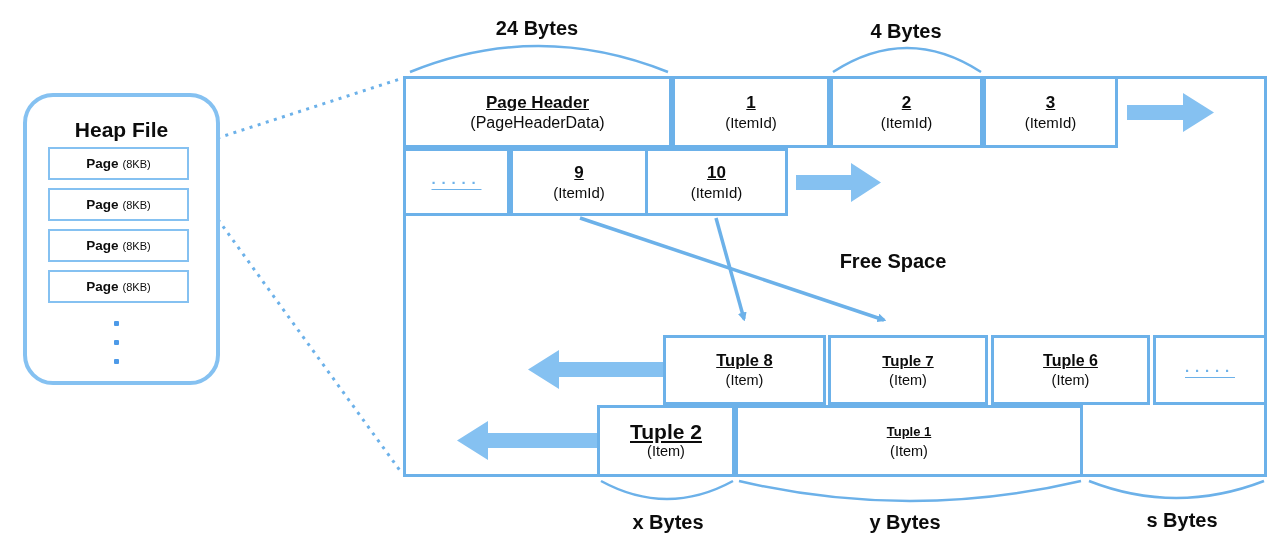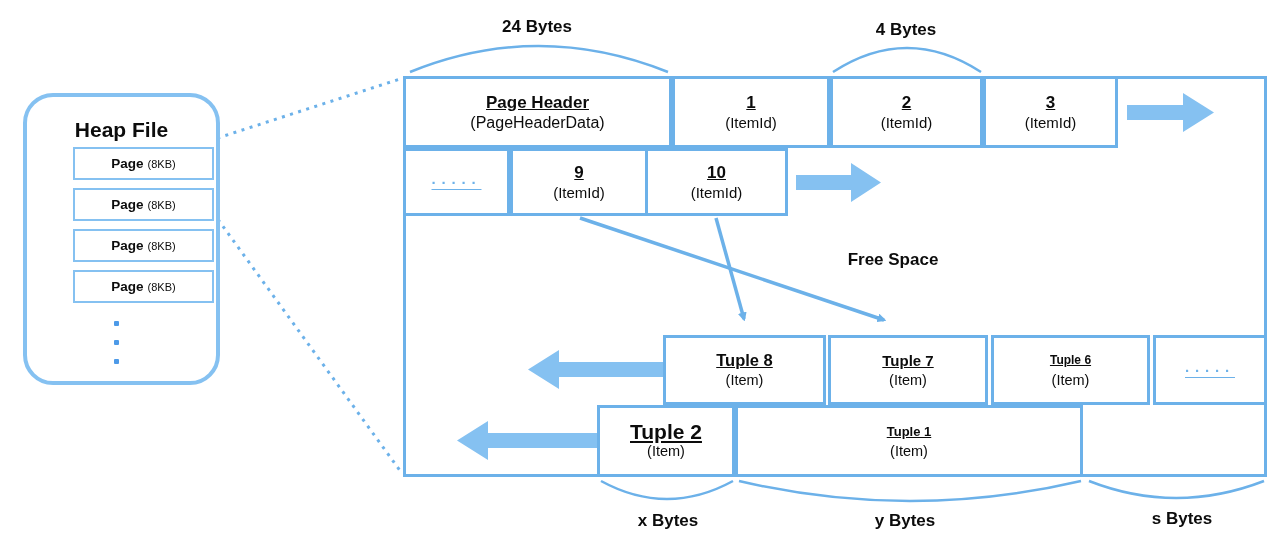--- a/index.html
+++ b/index.html
@@ -29,21 +29,20 @@
   }
   .heap-title{
     position:absolute;left:23px;top:102px;width:197px;text-align:center;
     font-size:21px;font-weight:bold;z-index:10;margin-top:16px;
   }
   .heap-page{
     position:absolute;left:48px;width:141px;height:33px;
     border:2.5px solid var(--arrow);background:#fff;box-sizing:border-box;
     display:flex;align-items:center;justify-content:center;z-index:10;
     white-space:nowrap;
-    margin-left:25px;
   }
   .heap-page .pname{font-size:13.5px;font-weight:bold;}
   .heap-page .psize{font-size:11px;margin-left:4px;}
   .v-ellipsis{position:absolute;left:114px;top:321px;z-index:10;}
   .v-ellipsis span{
     display:block;width:4.5px;height:4.5px;background:var(--dots);
     margin-bottom:14.5px;border-radius:1px;
   }
 
   
@@ -59,21 +58,21 @@
     align-items:center;justify-content:center;z-index:10;text-align:center;
   }
   .cell .title{font-size:17px;font-weight:bold;line-height:21px;text-decoration:underline;}
   .cell .subtitle{font-size:15px;line-height:19px;text-align:right;}
   .cell.dots-cell .title{
     color:var(--line);font-size:15px;font-weight:bold;letter-spacing:5px;
   }
 
   .float-label{
     position:absolute;transform:translateX(-50%);white-space:nowrap;
-    font-size:17px;font-weight:bold;z-index:10;
+    font-size:20px;font-weight:bold;z-index:10;
   }
 </style>
 </head>
 <body>
 
 <div id="stage">
 
   <svg id="overlay" width="1280" height="539" viewBox="0 0 1280 539">
     <defs>
       <marker id="ah" markerWidth="9" markerHeight="9" refX="6.5" refY="4.5" orient="auto" markerUnits="userSpaceOnUse">
@@ -160,21 +159,21 @@
 
   <div class="cell" style="left:663px;top:335px;width:163px;height:70px">
     <span class="title" style="font-size:16.5px">Tuple 8</span>
     <span class="subtitle" style="font-size:14.5px">(Item)</span>
   </div>
   <div class="cell" style="left:828px;top:335px;width:160px;height:70px">
     <span class="title" style="font-size:15px">Tuple 7</span>
     <span class="subtitle" style="font-size:14.5px">(Item)</span>
   </div>
   <div class="cell" style="left:991px;top:335px;width:159px;height:70px">
-    <span class="title" style="font-size:12px">Tuple 6</span>
+    <span class="title" style="font-size:16px">Tuple 6</span>
     <span class="subtitle" style="font-size:14.5px">(Item)</span>
   </div>
   <div class="cell dots-cell" style="left:1153px;top:335px;width:114px;height:70px">
     <span class="title">·····</span>
 
   </div>
 
   <div class="cell" style="left:597px;top:405px;width:138px;height:72px">
     <span class="title" style="font-size:21px">Tuple 2</span>
     <span class="subtitle" style="font-size:14.5px">(Item)</span>

